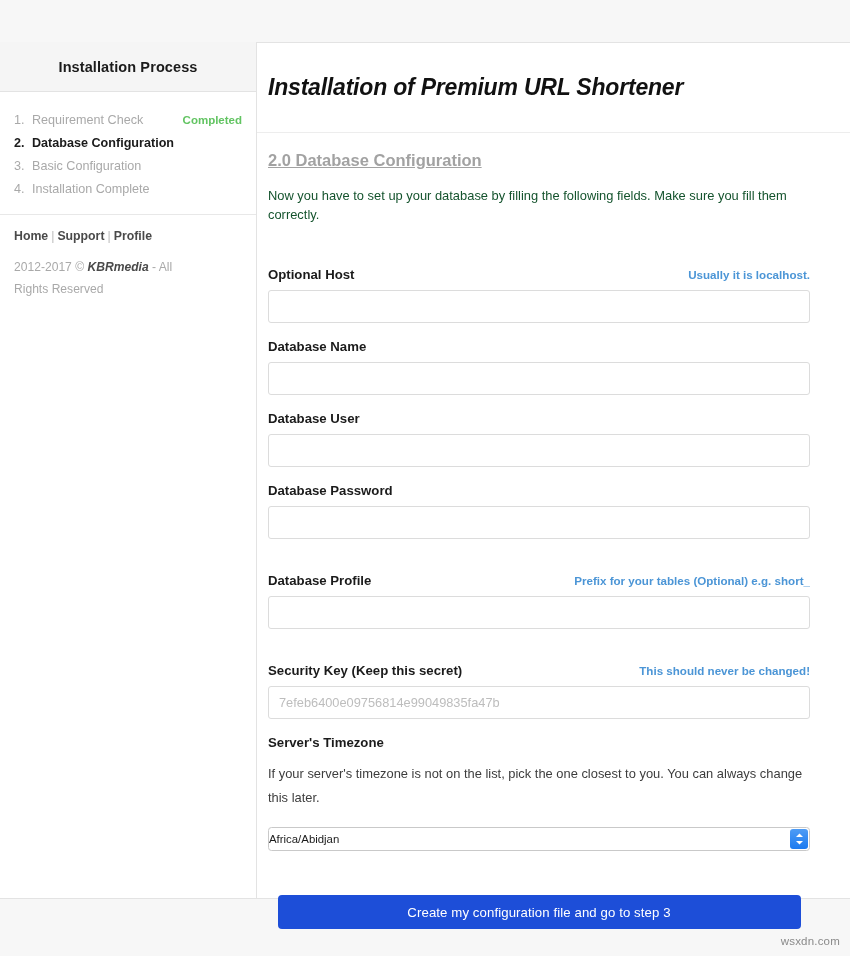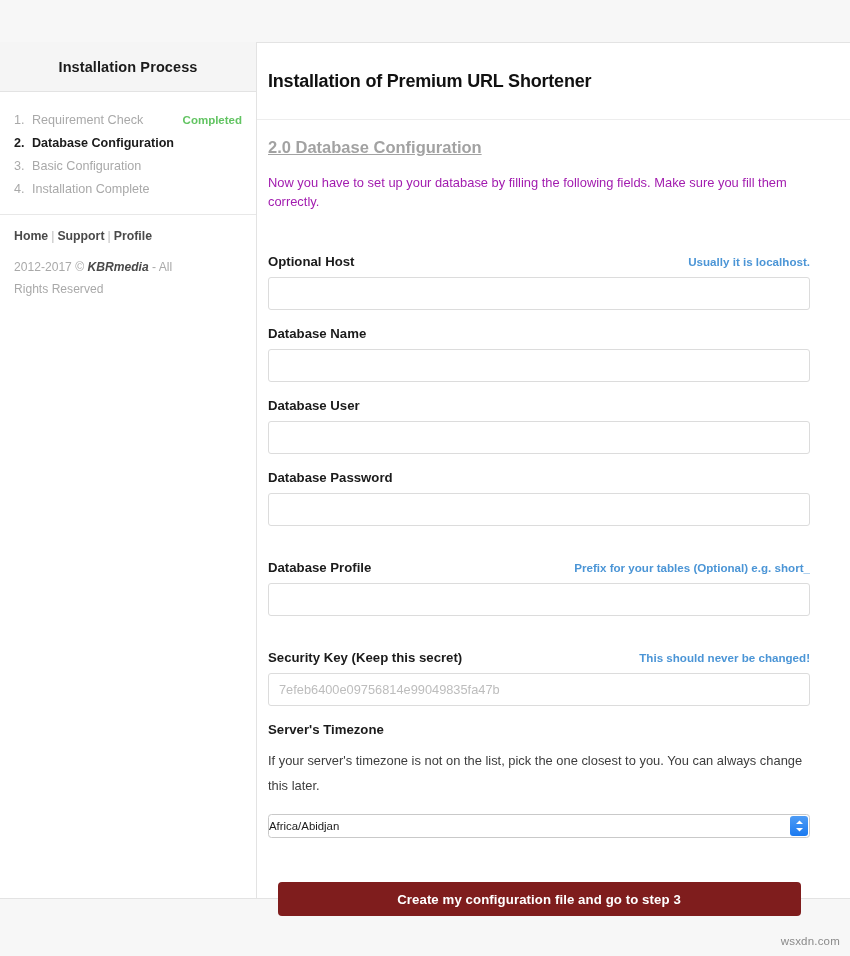--- a/index.html
+++ b/index.html
@@ -116,38 +116,39 @@
     background: #ffffff;
     border-top: 1px solid #e3e3e3;
     border-bottom: 1px solid #e3e3e3;
     min-width: 0;
   }
   .main-header {
     padding: 16px 0 15px 11px;
     border-bottom: 1px solid #ededed;
   }
   .main-title {
-    font-size: 18px;
+    font-size: 23px;
     font-weight: bold;
     color: #111111;
     letter-spacing: -0.2px;
+    font-style: italic;
   }
   .main-body {
     padding: 15px 40px 26px 11px;
   }
   .section-title {
     font-size: 16.5px;
     font-weight: bold;
     color: #a2a2a2;
     margin: 3px 0 16px 0;
     text-decoration: underline;
   }
   .intro {
     font-size: 12.9px;
-    color: #a21caf;
+    color: #14532d;
     margin: 0 0 24px 0;
     line-height: 1.5;
   }
 
   
   .field { margin-bottom: 16px; }
   .field-head {
     display: flex;
     align-items: baseline;
     justify-content: space-between;
@@ -223,27 +224,27 @@
   .select-stepper svg { display: block; }
 
   .submit-row {
     display: flex;
     justify-content: center;
     padding: 14px 0 0 0;
   }
   .submit-btn {
     width: 523px;
     height: 34px;
-    background: #7f1d1d;
+    background: #1d4ed8;
     border: none;
     border-radius: 4px;
     color: #ffffff;
     font-family: "Liberation Sans", sans-serif;
     font-size: 13.2px;
-    font-weight: bold;
+    font-weight: normal;
     cursor: pointer;
     letter-spacing: .1px;
   }
 
   
   .watermark {
     position: absolute;
     right: 10px;
     bottom: 9px;
     font-size: 11.5px;

